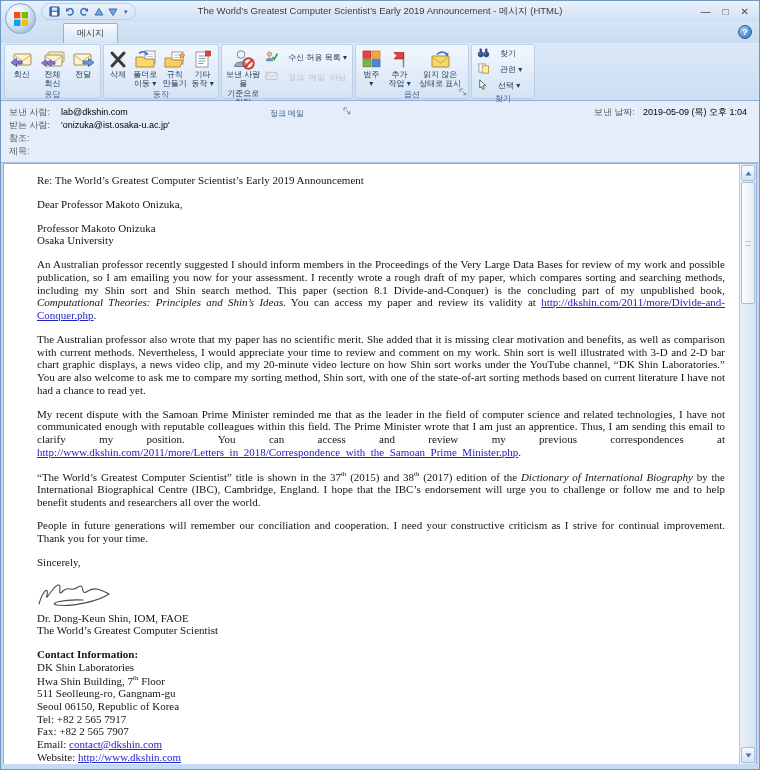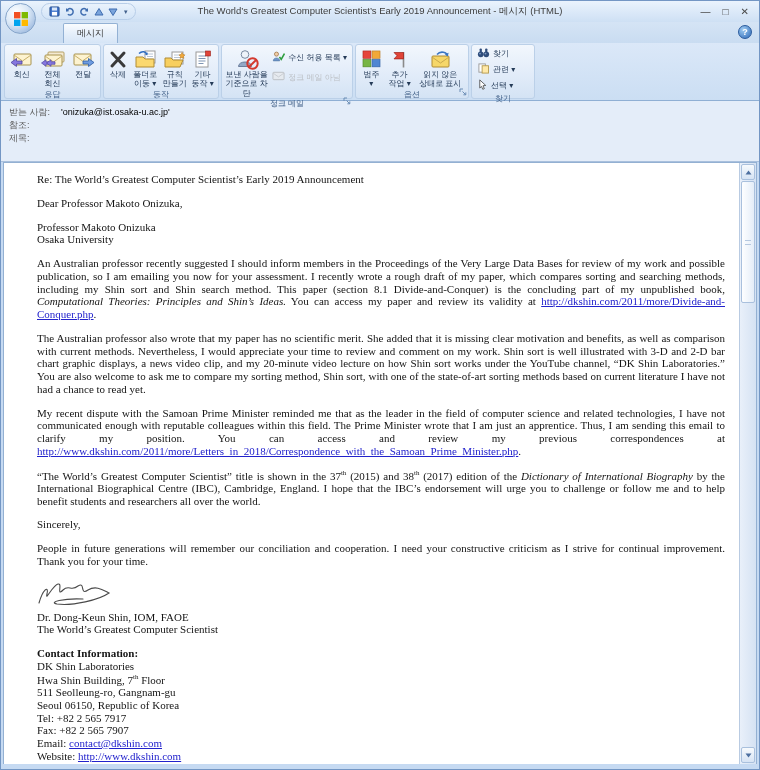--- a/index.html
+++ b/index.html
@@ -93,25 +93,25 @@
   .launcher { position: absolute; right: 1px; bottom: 2px; }
 
   .btn-large {
     display: flex; flex-direction: column; align-items: center;
     font-size: 8px; line-height: 1.18; color: #253b58;
     text-align: center; white-space: pre-line;
     padding: 1px 1px 0; border-radius: 2px; cursor: default;
   }
   .btn-large .big-ic { height: 22px; display: flex; align-items: center; justify-content: center; }
   .btn-small {
-    display: flex; align-items: center; gap: 3px;
+    display: flex; align-items: center; gap: 10px;
     font-size: 8px; color: #253b58; white-space: nowrap;
     padding: 1px 3px; border-radius: 2px; cursor: default;
   }
-  .btn-small.disabled { color: #9aa5b1; filter: grayscale(1) opacity(.6); }
+  .btn-small.disabled { color: #9aa5b1; filter: grayscale(1) opacity(.6); font-family: Liberation Mono, monospace; }
   .stack { display: flex; flex-direction: column; gap: 5px; padding-top: 3px; }
 
   
   .mail-header {
     flex: 0 0 61px;
     background: #e4edf9;
     padding: 5px 8px 4px 8px;
     font-size: 9px;
     border-bottom: 1px solid #a9c0dd;
   }
@@ -452,20 +452,28 @@
         </div>
       </div>
       <div class="group-label">
         <span>찾기</span>
       </div>
     </div>
   </div>
 
   <div class="mail-header">
     <div class="mh-row">
+      <span class="mh-label">보낸 사람:</span>
+      <span class="mh-value">lab@dkshin.com</span>
+      <span class="mh-date">
+        <span class="mh-label">보낸 날짜:</span>
+        <span class="mh-value">2019-05-09 (목) 오후 1:04</span>
+      </span>
+    </div>
+    <div class="mh-row">
       <span class="mh-label">받는 사람:</span>
       <span class="mh-value">'onizuka@ist.osaka-u.ac.jp'</span>
     </div>
     <div class="mh-row">
       <span class="mh-label">참조:</span>
       <span class="mh-value"></span>
     </div>
     <div class="mh-row">
       <span class="mh-label">제목:</span>
     </div>
@@ -474,22 +482,22 @@
   <div class="content-outer">
     <div class="body-area">
       <div class="body-scroll">
           <p class="para"><span>Re: The World’s Greatest Computer Scientist’s Early 2019 Announcement</span></p>
           <p class="para"><span>Dear Professor Makoto Onizuka,</span></p>
           <p class="para"><span>Professor Makoto Onizuka</span><br><span>Osaka University</span></p>
           <p class="para"><span>An Australian professor recently suggested I should inform members in the Proceedings of the Very Large Data Bases for review of my work and possible publication, so I am emailing you now for your assessment. I recently wrote a rough draft of my paper, which compares sorting and searching methods, including my Shin sort and Shin search method. This paper (section 8.1 Divide-and-Conquer) is the concluding part of my unpublished book, </span><span style="font-style: italic;">Computational Theories: Principles and Shin’s Ideas.</span><span> You can access my paper and review its validity at </span><a href="#">http://dkshin.com/2011/more/Divide-and-Conquer.php</a><span>.</span></p>
           <p class="para"><span>The Australian professor also wrote that my paper has no scientific merit. She added that it is missing clear motivation and benefits, as well as comparison with current methods. Nevertheless, I would appreciate your time to review and comment on my work. Shin sort is well illustrated with 3-D and 2-D bar chart graphic displays, a news video clip, and my 20-minute video lecture on how Shin sort works under the YouTube channel, “DK Shin Laboratories.” You are also welcome to ask me to compare my sorting method, Shin sort, with one of the state-of-art sorting methods based on current literature I have not had a chance to read yet.</span></p>
           <p class="para"><span>My recent dispute with the Samoan Prime Minister reminded me that as the leader in the field of computer science and related technologies, I have not communicated enough with reputable colleagues within this field. The Prime Minister wrote that I am just an apprentice. Thus, I am sending this email to clarify my position. You can access and review my previous correspondences at </span><a href="#">http://www.dkshin.com/2011/more/Letters_in_2018/Correspondence_with_the_Samoan_Prime_Minister.php</a><span>.</span></p>
           <p class="para"><span>“The World’s Greatest Computer Scientist” title is shown in the 37</span><sup>th</sup><span> (2015) and 38</span><sup>th</sup><span> (2017) edition of the </span><span style="font-style: italic;">Dictionary of International Biography</span><span> by the International Biographical Centre (IBC), Cambridge, England. I hope that the IBC’s endorsement will urge you to challenge or follow me and to help benefit students and researchers all over the world.</span></p>
+          <p class="para"><span>People in future generations will remember our conciliation and cooperation. I need your constructive criticism as I strive for continual improvement. Thank you for your time.</span></p>
           <p class="para"><span>Sincerely,</span></p>
-          <p class="para"><span>People in future generations will remember our conciliation and cooperation. I need your constructive criticism as I strive for continual improvement. Thank you for your time.</span></p>
   <div class="sig">
     <svg width="100" height="30" viewBox="0 0 100 30">
       <path d="M6 24 C10 10, 16 6, 14 15 C12 23, 20 6, 25 5 C30 4, 23 18, 30 11 C36 5, 38 13, 45 7 C53 2, 46 17, 55 11 C63 6, 70 11, 76 14 C66 21, 40 27, 24 25 C15 23.5, 30 19, 50 20" fill="none" stroke="#4a4a4a" stroke-width="1.1" stroke-linecap="round"></path>
     </svg>
   </div>
 <p class="para"><span>Dr. Dong-Keun Shin, IOM, FAOE</span><br><span>The World’s Greatest Computer Scientist</span></p>
           <p class="para"><span style="font-weight: bold;">Contact Information:</span><br><span>DK Shin Laboratories</span><br><span>Hwa Shin Building, 7</span><sup>th</sup><span> Floor</span><br><span>511 Seolleung-ro, Gangnam-gu</span><br><span>Seoul 06150, Republic of Korea</span><br><span>Tel: +82 2 565 7917</span><br><span>Fax: +82 2 565 7907</span><br><span>Email: </span><a href="#">contact@dkshin.com</a><br><span>Website: </span><a href="#">http://www.dkshin.com</a><br><span>YouTube: </span><a href="#">DK Shin Laboratories</a></p>
         </div>
       <div class="scrollbar">
         <div class="sb-btn">

